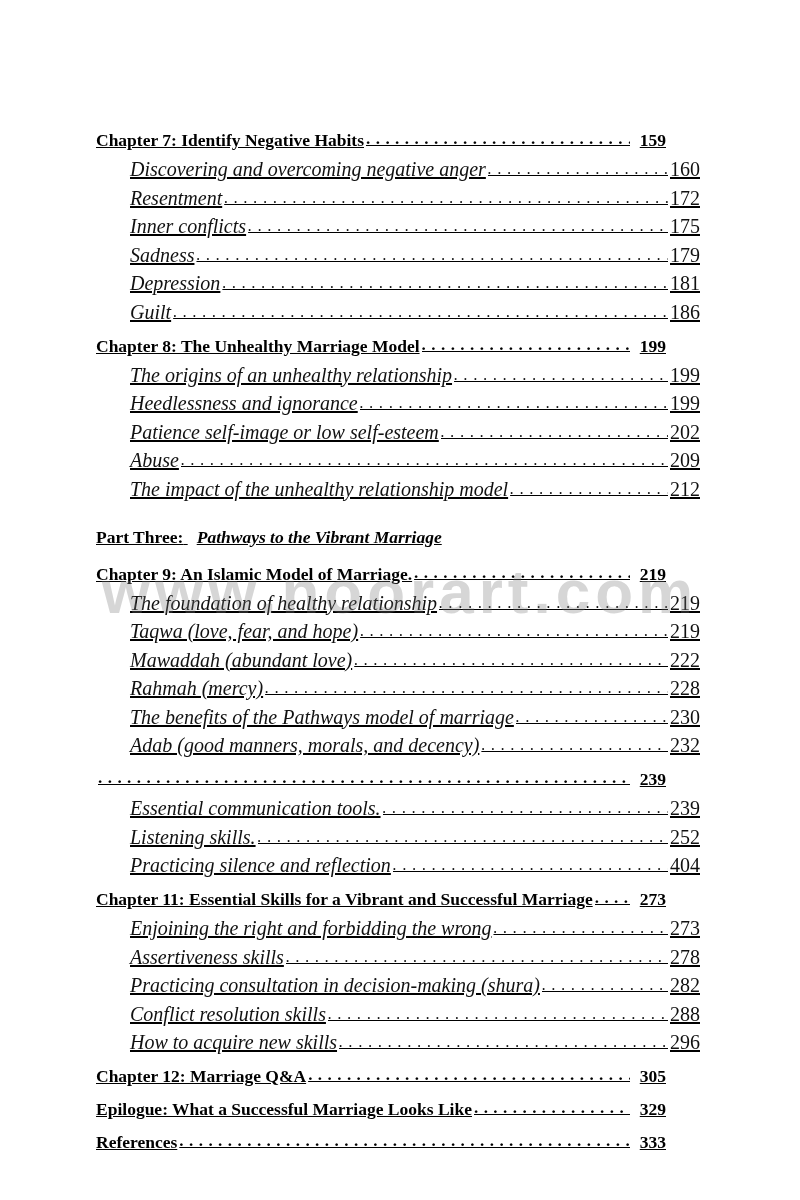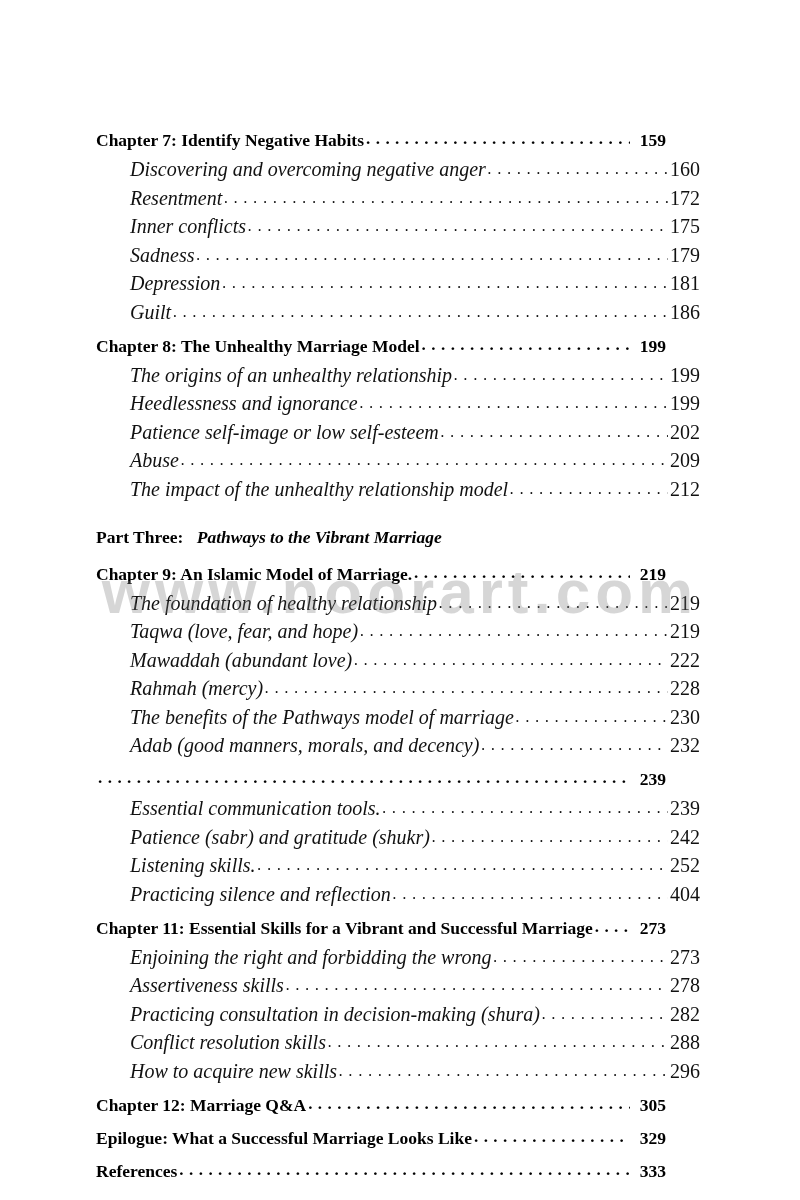--- a/index.html
+++ b/index.html
@@ -14,20 +14,21 @@
     color: #000000;
     position: relative;
     overflow: hidden;
   }
 
   #toc-page {
     position: absolute;
     left: 96px;
     top: 118px;
     width: 570px;
+    text-decoration: underline;
   }
 
   .entry {
     display: flex;
     align-items: baseline;
     width: 100%;
     white-space: nowrap;
   }
 
   .entry .label {
@@ -243,25 +244,20 @@
     <div class="entry chapter">
       <span class="leader"></span>
       <span class="page">239</span>
     </div>
     <div class="entry sub">
       <span class="label">Essential communication tools.</span>
       <span class="leader"></span>
       <span class="page">239</span>
     </div>
     <div class="entry sub">
-      <span class="label">Patience (sabr) and gratitude (shukr)</span>
-      <span class="leader"></span>
-      <span class="page">242</span>
-    </div>
-    <div class="entry sub">
       <span class="label">Listening skills.</span>
       <span class="leader"></span>
       <span class="page">252</span>
     </div>
     <div class="entry sub">
       <span class="label">Practicing silence and reflection</span>
       <span class="leader"></span>
       <span class="page">404</span>
     </div>
   </div>

